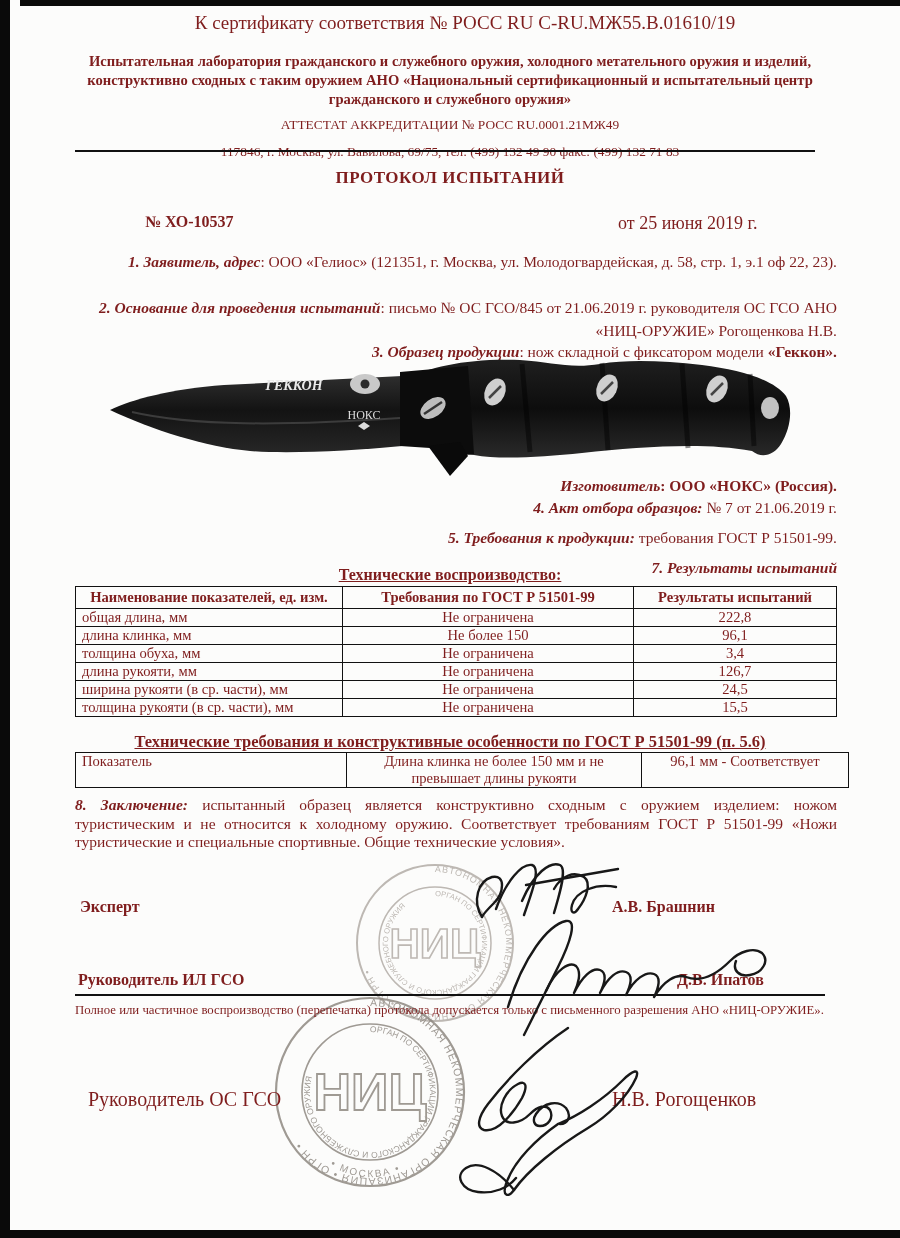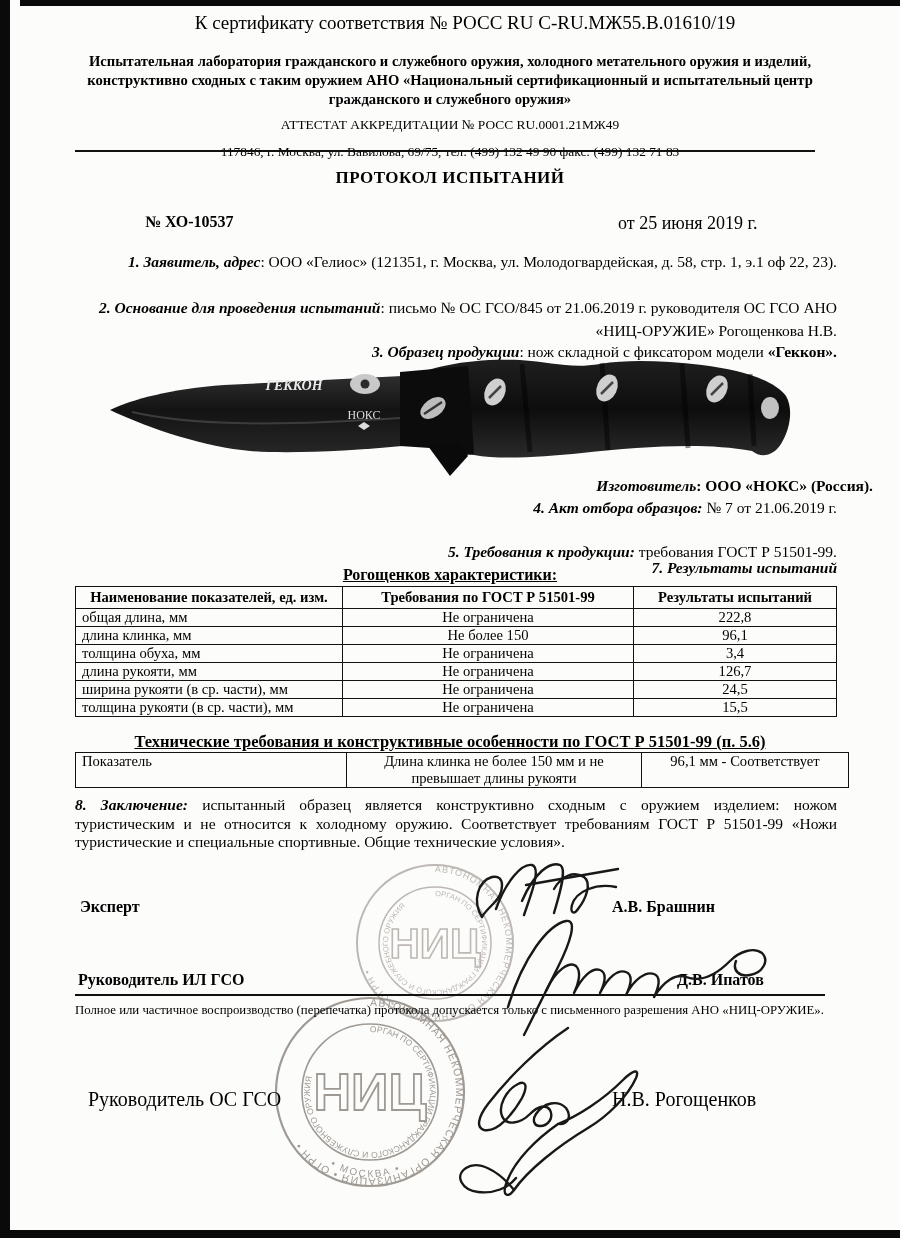--- a/index.html
+++ b/index.html
@@ -1,17 +1,17 @@
 <!DOCTYPE html>
 <html lang="ru"><head>
 <meta charset="utf-8">
 <style>
   html,body{margin:0;padding:0;background:#e8e8e8;}
   .page{position:relative;width:900px;height:1238px;background:#fcfcfb;overflow:hidden;
-        font-family:"Liberation Serif","DejaVu Serif",serif;color:#000000;}
+        font-family:"Liberation Serif","DejaVu Serif",serif;color:#7f1d1d;}
   .abs{position:absolute;}
   .b{font-weight:bold;}
   .bi{font-weight:bold;font-style:italic;}
   .edge{position:absolute;background:#0a0a0a;}
   
   .cert-line{top:12px;left:60px;width:810px;font-size:19px;text-align:center;}
   .lab-name{top:52px;left:70px;width:760px;font-size:14.6px;font-weight:bold;text-align:center;line-height:19px;}
   .accred{top:117px;left:75px;width:750px;font-size:13.4px;text-align:center;}
   .addr{top:133px;left:75px;width:750px;font-size:13.4px;text-align:center;margin-top:11px;}
   .hr1{top:150px;left:75px;width:740px;height:2px;background:#111;}
@@ -103,34 +103,34 @@
     <ellipse cx="615" cy="33" rx="10" ry="14" transform="rotate(25 615 33)" fill="#cfcfcf"></ellipse>
     <path d="M 609 39 L 621 27" stroke="#444" stroke-width="2.5"></path>
 
     <ellipse cx="668" cy="52" rx="9" ry="11" fill="#c2c2c2"></ellipse>
 
     <text x="192" y="34" font-family="Liberation Serif, serif" font-size="14" font-style="italic" font-weight="bold" fill="#e9e9e9" text-anchor="middle">ГЕККОН</text>
     <text x="262" y="63" font-family="Liberation Serif, serif" font-size="12" fill="#dcdcdc" text-anchor="middle">НОКС</text>
     <path d="M 256 70 L 262 66 L 268 70 L 262 74 Z" fill="#dcdcdc"></path>
   </svg>
 
-  <div class="abs para" style="top:474px;margin-left:36px;">
+  <div class="abs para" style="top:474px;">
     <span class="bi">Изготовитель</span><span class="b">: ООО «НОКС» (Россия).</span>
   </div>
   <div class="abs para" style="top:496px;">
     <span class="bi">4. Акт отбора образцов:</span><span> № 7 от 21.06.2019 г.</span>
   </div>
-  <div class="abs para" style="top:540px;">
+  <div class="abs para" style="top:526px;">
     <span class="bi">5. Требования к продукции:</span><span> требования ГОСТ Р 51501-99.</span>
   </div>
   <div class="abs para" style="top:556px;">
     <span class="bi">7. Результаты испытаний</span>
   </div>
 
-  <div class="abs cap" style="top:566px;left:75px;width:750px;">Рогощенков характеристики:</div>
+  <div class="abs cap" style="top:566px;left:75px;width:750px;">Технические воспроизводство:</div>
   <table class="doc abs" style="top:586px;left:75px;padding-left:20px;">
     <thead>
       <tr>
         <th class="col1">Наименование показателей, ед. изм.</th>
         <th class="col2">Требования по ГОСТ Р 51501-99</th>
         <th class="col3">Результаты испытаний</th>
       </tr>
     </thead>
     <tbody>
       <tr>

